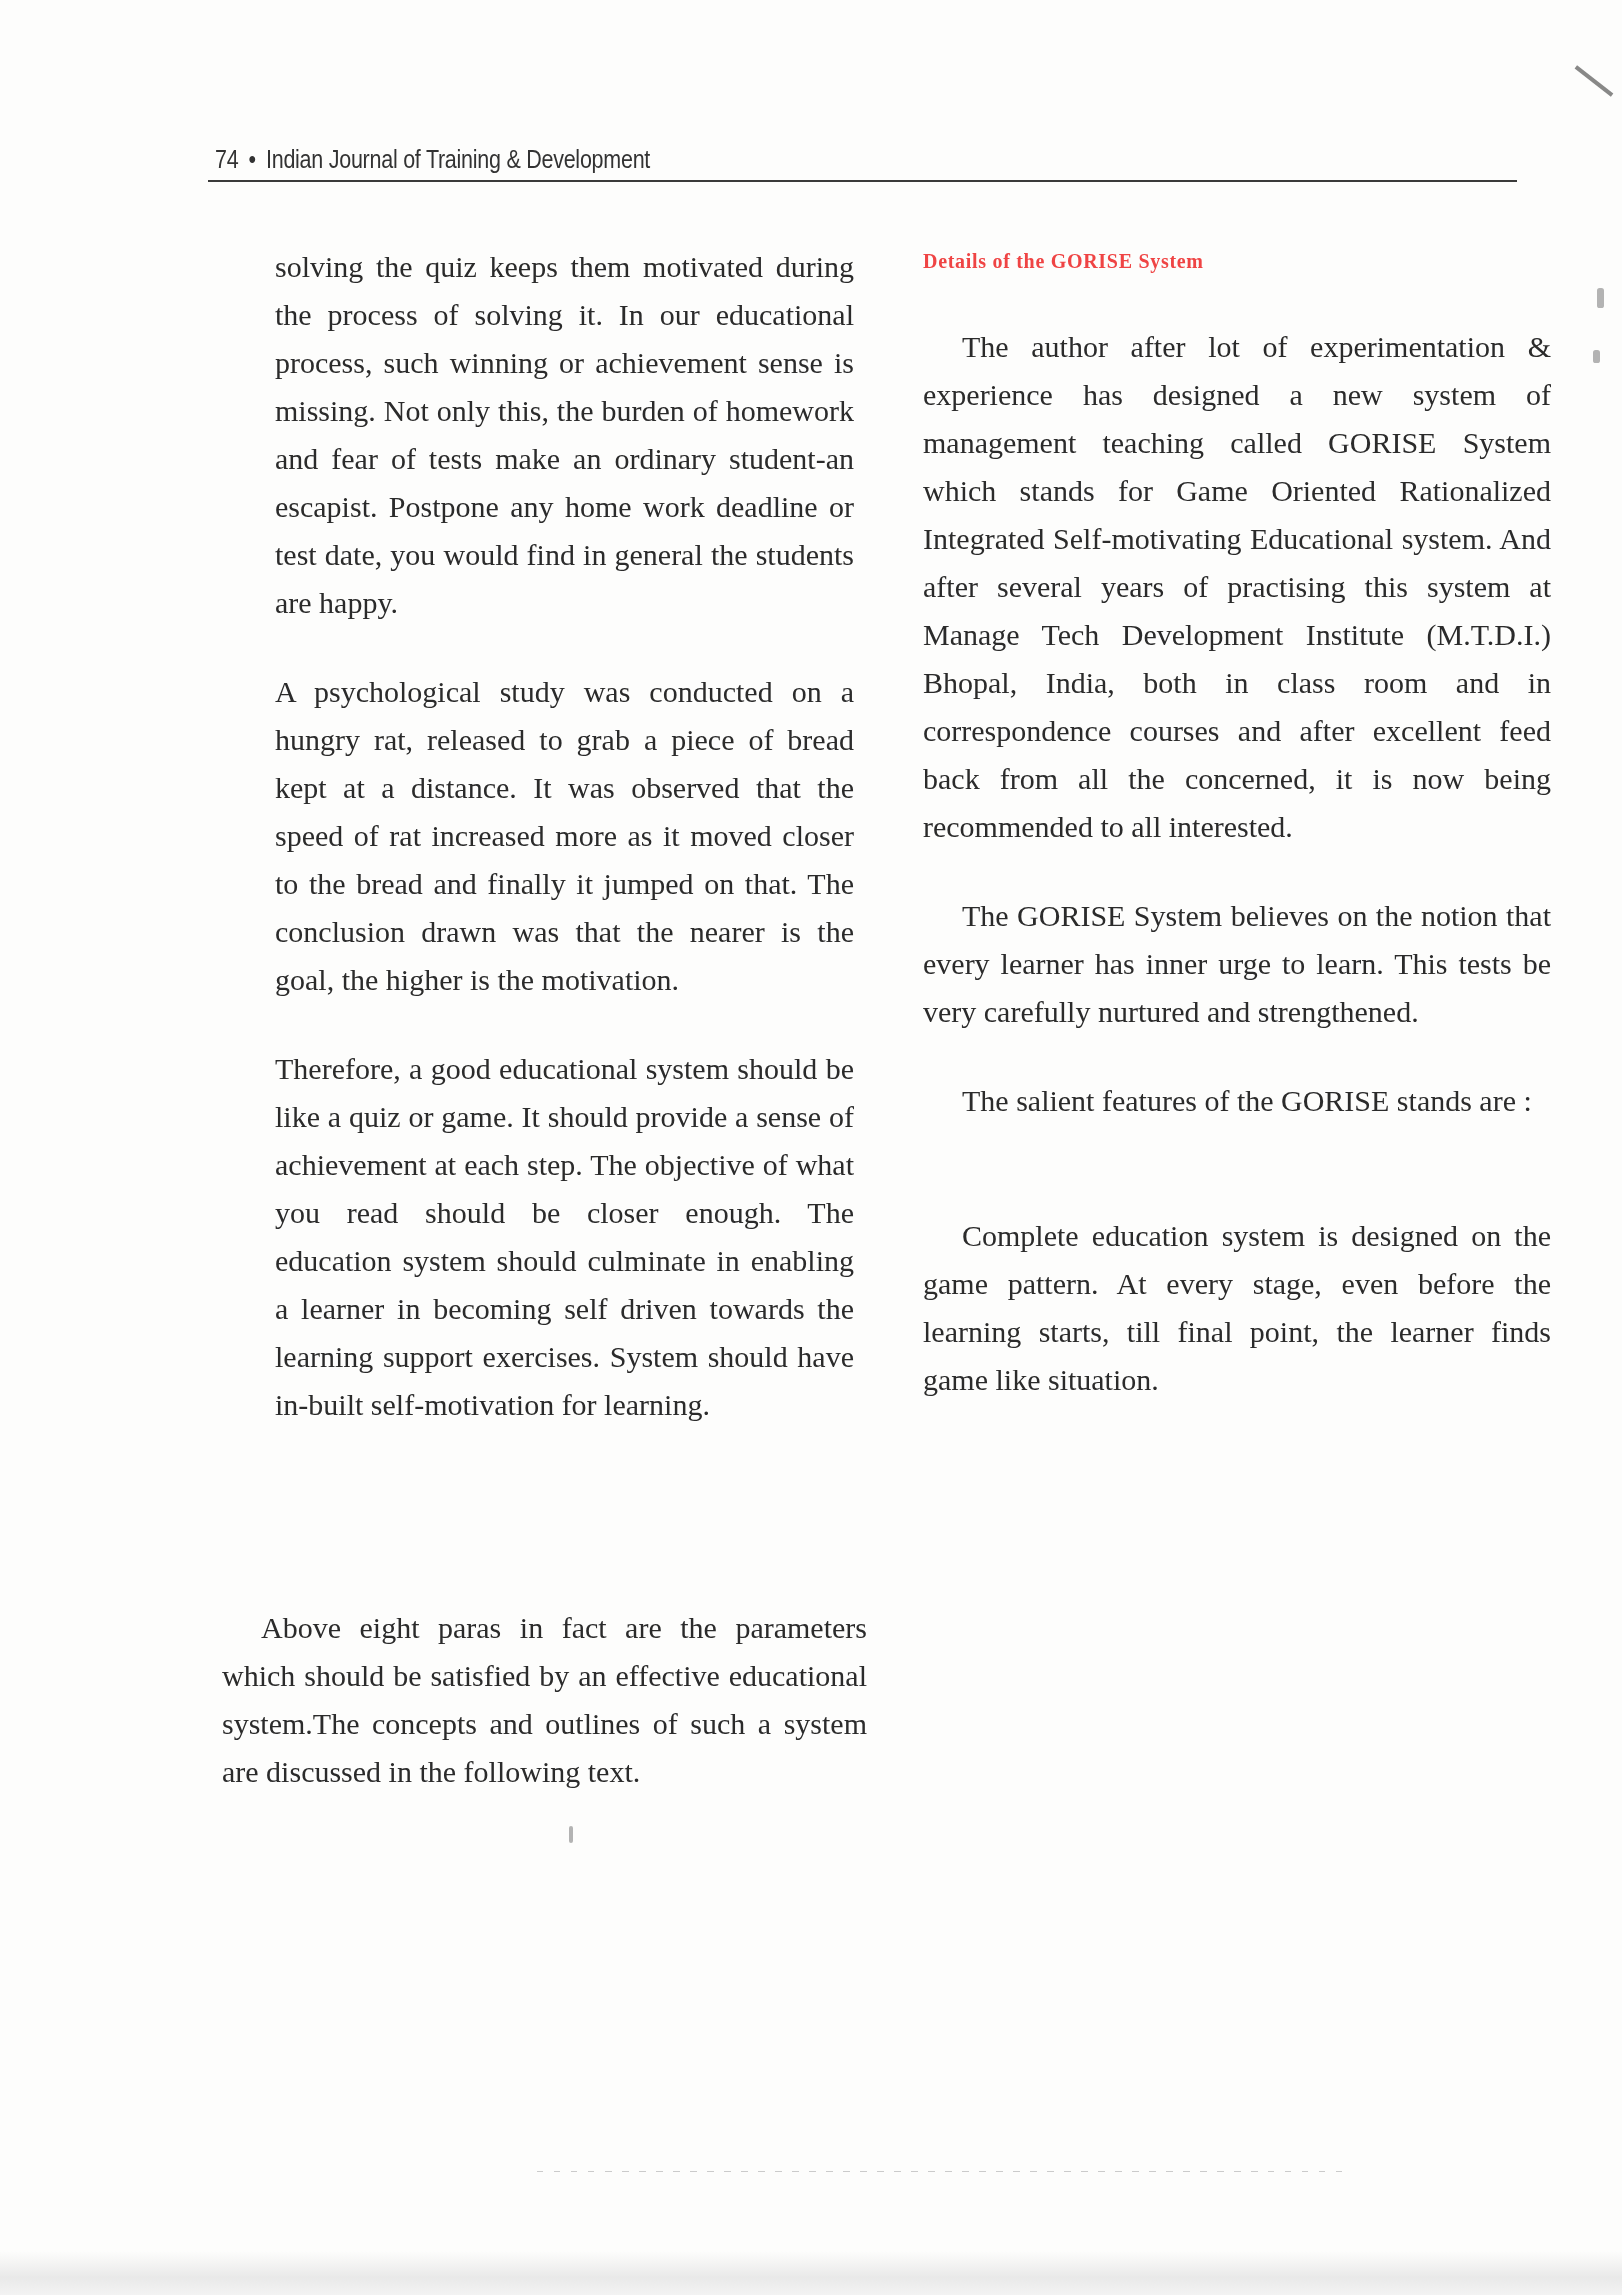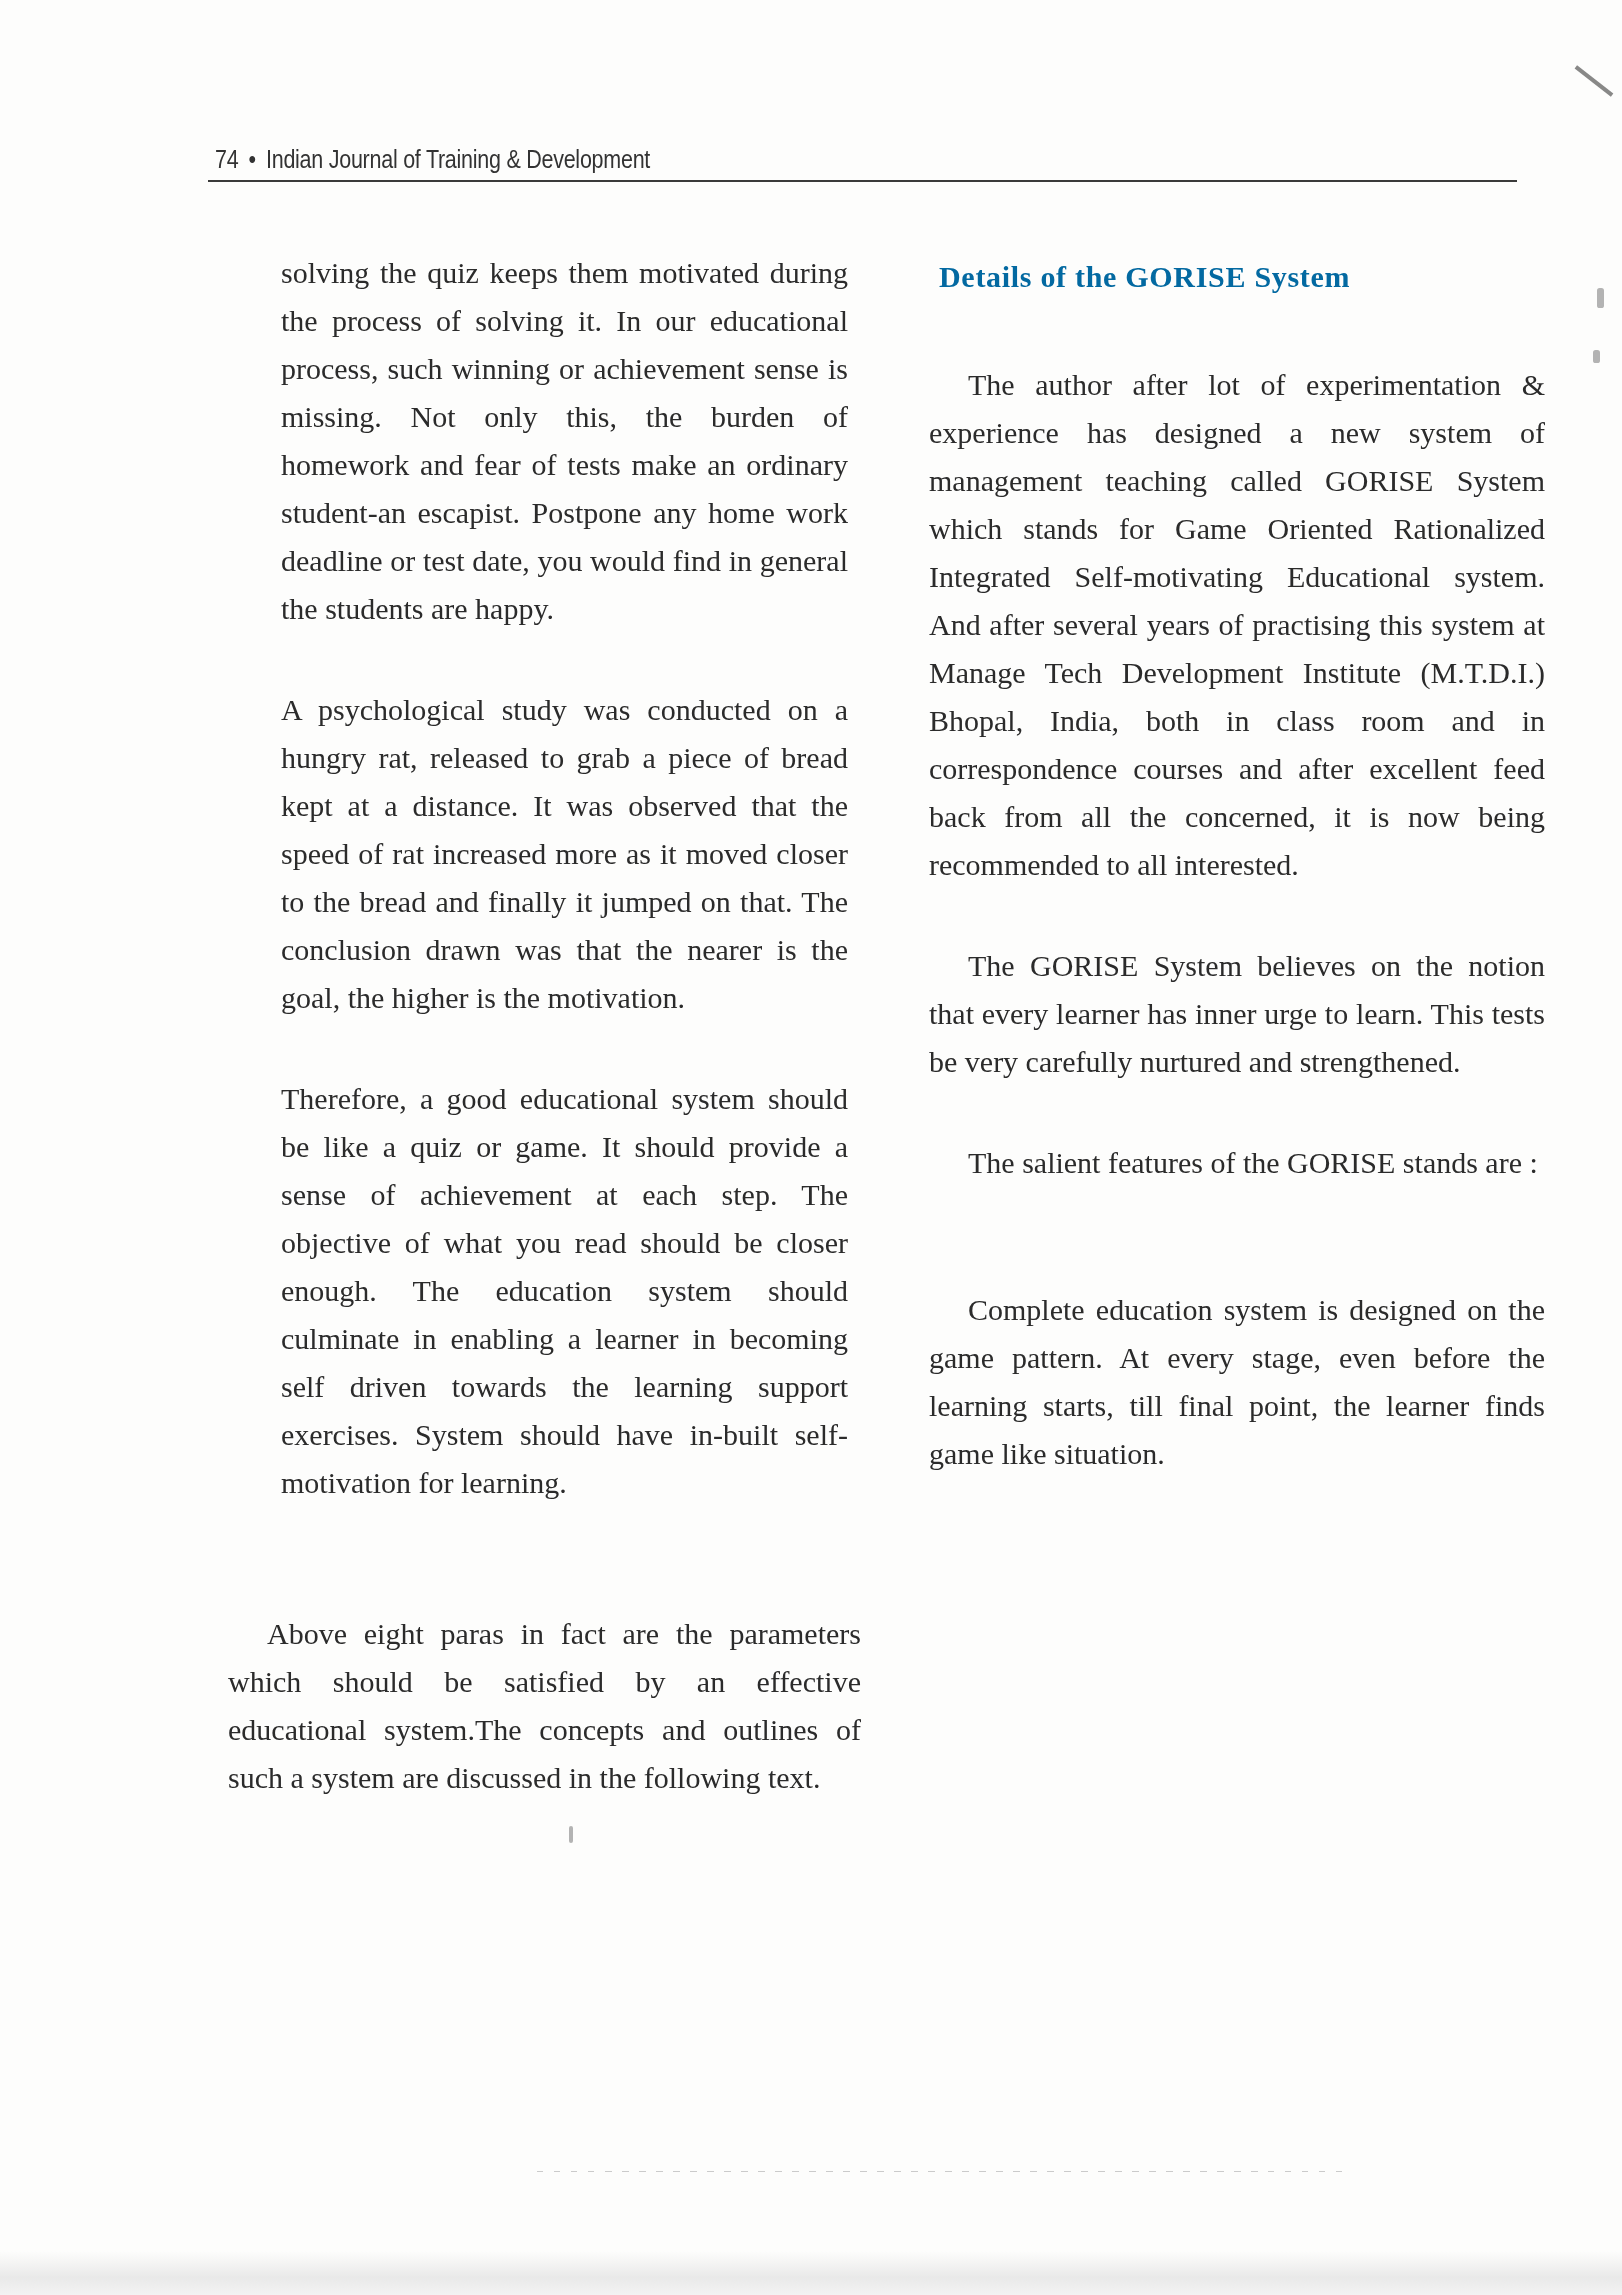--- a/index.html
+++ b/index.html
@@ -18,28 +18,28 @@
   }
   .running-head .bullet { margin: 0 11.8px; }
   .head-rule {
     position: absolute; left: 208px; top: 180px; width: 1309px; height: 2px;
     background: #3a3a3a;
   }
   .col { position: absolute; }
   .col-left { left: 275px; top: 243px; width: 579px; }
   .col-right { left: 923px; top: 237px; width: 628px; }
   .para {
-    margin: 6px; font-size: 30px; line-height: 48px; text-align: justify;
+    margin: 0; font-size: 30px; line-height: 48px; text-align: justify;
     text-align-last: left; color: #2b2b2b;
   }
   .para.indent { text-indent: 39px; }
   .gap-1 { height: 41px; }
   .gap-2 { height: 46px; }
   .heading {
-    margin: 16px; font-weight: bold; font-size: 30px; line-height: 48px; color: #0369a1;
+    margin: 0; font-weight: bold; font-size: 20px; line-height: 48px; color: #ef4444;
     letter-spacing: 0.7px;
   }
   .sub-heading {
     margin: 0; font-weight: bold; font-size: 30px; line-height: 48px; color: #222;
   }
   .bottom-para {
     position: absolute; left: 222px; top: 1604px; width: 645px;
   }
   .scan-edge {
     position: absolute; left: 0; top: 2251px; width: 1623px; height: 44px;

